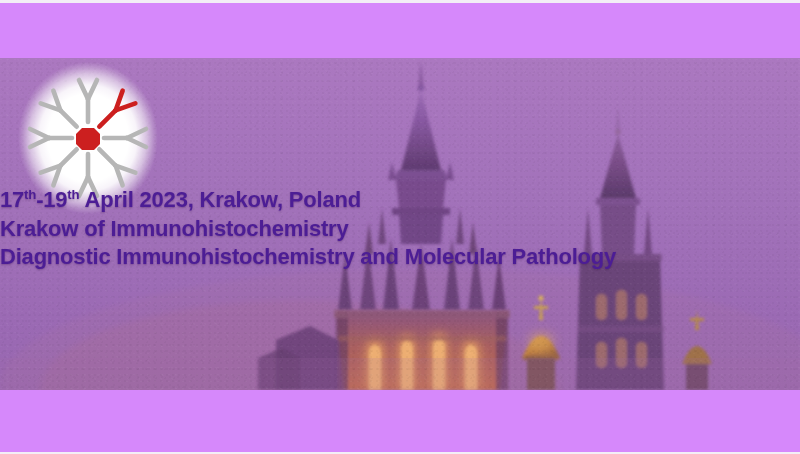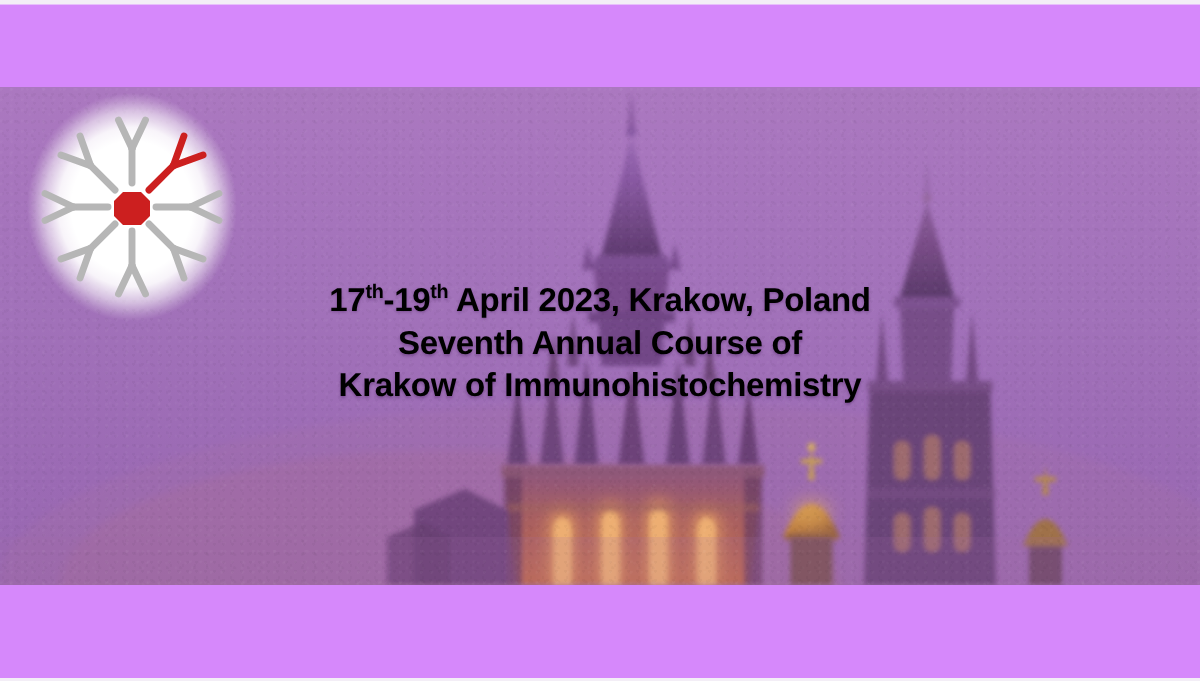--- a/index.html
+++ b/index.html
@@ -94,22 +94,21 @@
     position: absolute;
     left: 0; top: 0;
   }
 
   
   #headline {
     position: absolute;
     left: 0;
     top: 186px;
     width: 800px;
-    text-align: center;
-    color: #000000;
+    color: #4c1d95;
     font-family: "Liberation Sans", sans-serif;
     font-weight: bold;
     letter-spacing: -.2px;
     line-height: 1.30;
     text-shadow: 0 1px 2px rgba(60,20,80,.35);
   }
   #headline .line { display: block; white-space: nowrap; }
   #headline .line1 { font-size: 22px; }
   #headline .line2 { font-size: 22px; }
   #headline .line3 { font-size: 22px; }
@@ -310,19 +309,19 @@
         <use href="#ab" transform="translate(76,76) rotate(45)"></use>
       </g>
 
       <polygon points="70,66 82,66 88,72 88,82 82,88 70,88 64,82 64,72" fill="#cc1f1f"></polygon>
     </svg>
   </div>
 
   <div id="headline">
     <span class="line line1"><span>17</span><sup>th</sup><span>-19</span><sup>th</sup><span> April 2023, Krakow, Poland</span></span>
 
-    <span class="line line2">Seventh Annual Course of</span>
 
     <span class="line line3">Krakow of Immunohistochemistry</span>
 
+    <span class="line line4">Diagnostic Immunohistochemistry and Molecular Pathology</span>
   </div>
 
 </div>
 
 </body></html>

